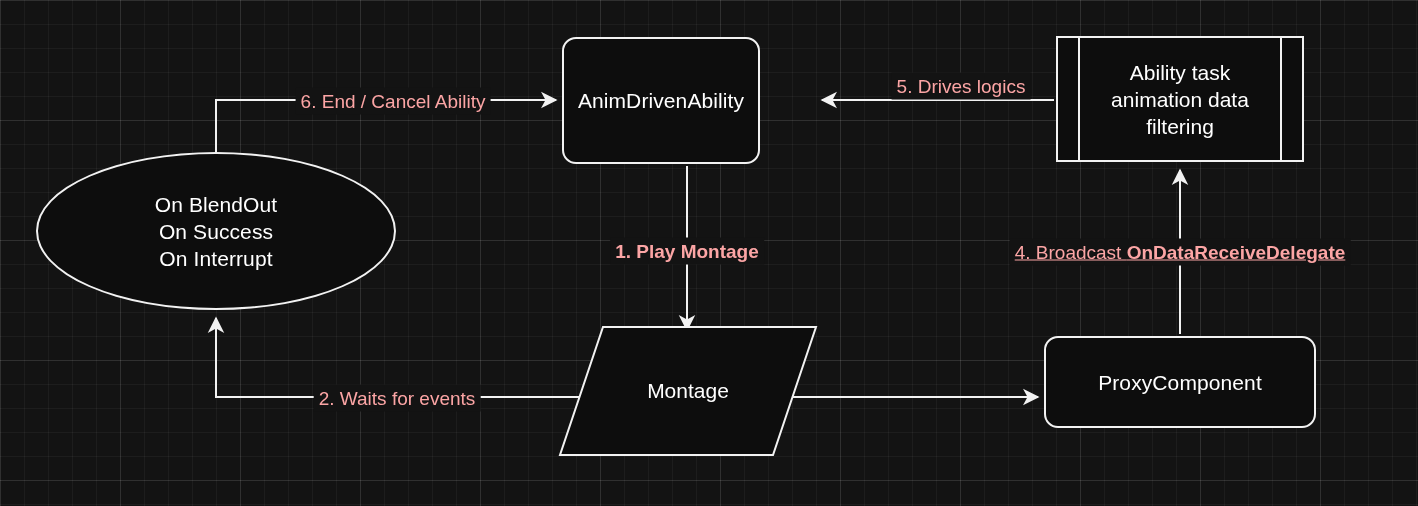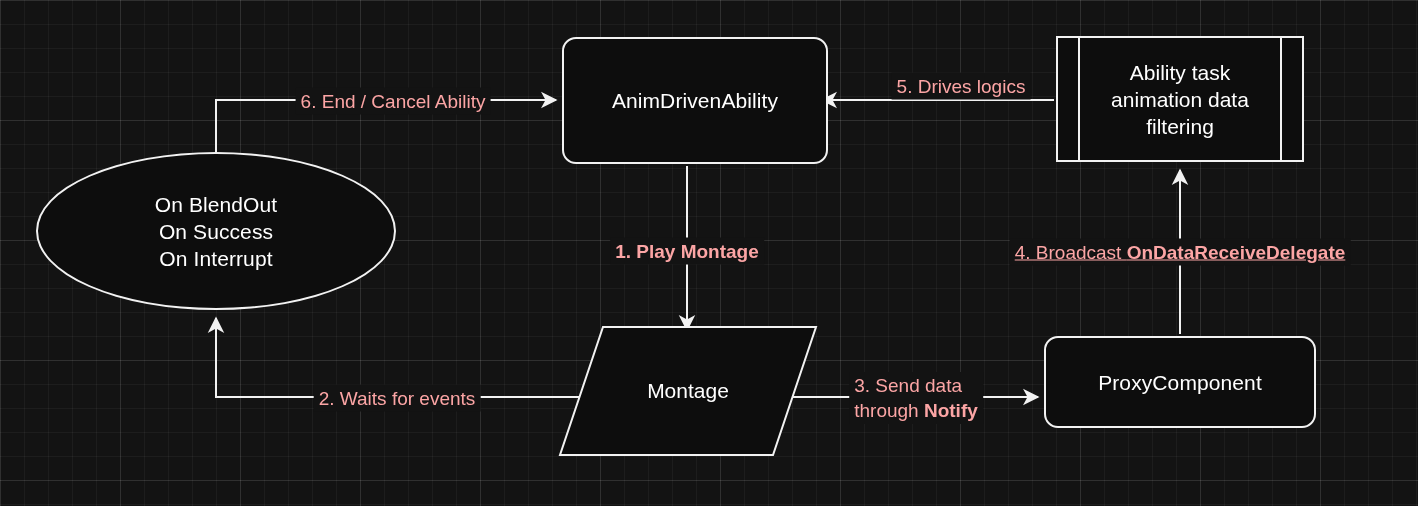--- a/index.html
+++ b/index.html
@@ -119,21 +119,21 @@
 
     <path d="M 687 166 L 687 330" fill="none" stroke="#f2f2f2" stroke-width="2" marker-end="url(#arrow)"></path>
 
     <path d="M 585 397 L 216 397 L 216 318" fill="none" stroke="#f2f2f2" stroke-width="2" marker-end="url(#arrow)"></path>
 
     <path d="M 790 397 L 1038 397" fill="none" stroke="#f2f2f2" stroke-width="2" marker-end="url(#arrow)"></path>
 
     <path d="M 1180 334 L 1180 170" fill="none" stroke="#f2f2f2" stroke-width="2" marker-end="url(#arrow)"></path>
   </svg>
 
-  <div class="node node-rounded" style="left:562px; top:37px; width:266px; height:127px;">
+  <div class="node node-rounded" style="left:562px; top:37px; width:198px; height:127px;">
     <span>AnimDrivenAbility</span>
   </div>
 
   <div class="predef" style="left:1056px; top:36px; width:248px; height:126px;">
     <span class="bar" style="left:20px;"></span>
     <span class="bar" style="right:20px;"></span>
     <div class="inner-text">
       <div>
         <div>Ability task</div>
         <div>animation data</div>
@@ -162,20 +162,16 @@
   </div>
 
   <div class="edge-label el-center" style="left:393px; top:101px;">6. End / Cancel Ability</div>
 
   <div class="edge-label el-center" style="left:961px; top:86px;">5. Drives logics</div>
 
   <div class="edge-label el-center" style="left:687px; top:251px;font-weight:bold;">1. Play Montage</div>
 
   <div class="edge-label el-center" style="left:397px; top:398px;">2. Waits for events</div>
 
-  <div class="edge-label el-center" style="left:916px; top:398px;">
-    <div>3. Send data</div>
-    <div><span>through </span><b>Notify</b></div>
-  </div>
 
   <div class="edge-label el-center" style="left:1180px; top:252px;text-decoration:underline;"><span>4. Broadcast </span><b>OnDataReceiveDelegate</b></div>
 
 </div>
 
 </body></html>

